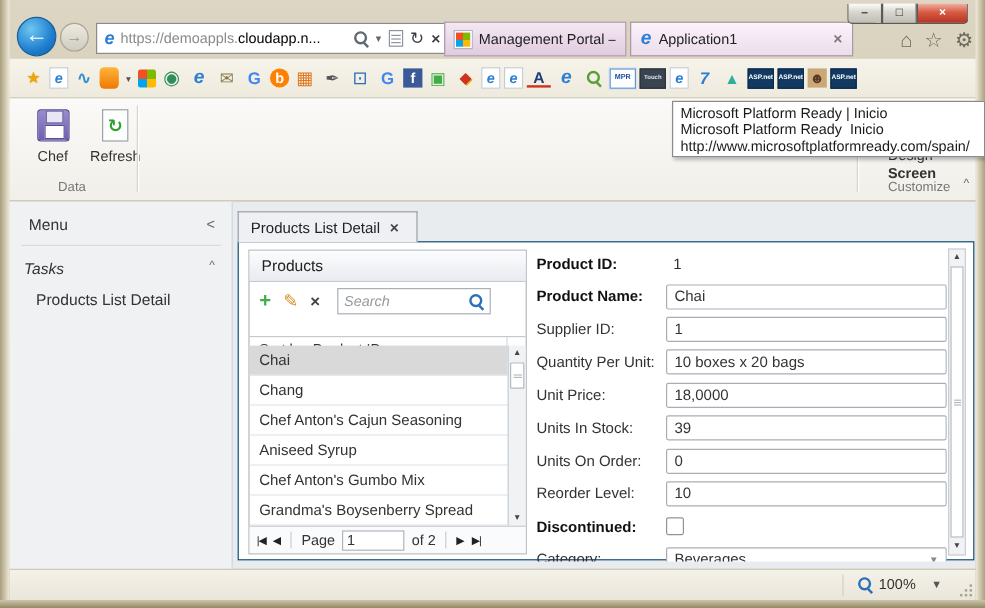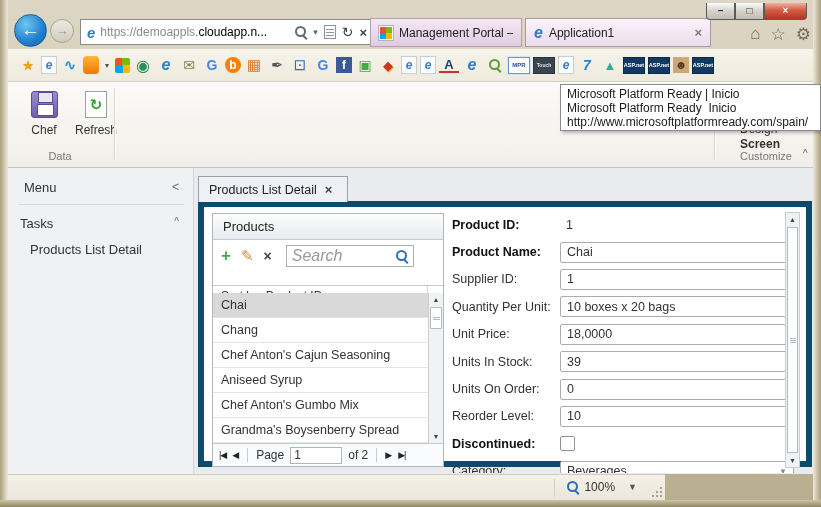--- a/index.html
+++ b/index.html
@@ -138,46 +138,46 @@
   .tooltip div { white-space:pre; line-height:14px; }
 
   
   .app { position:absolute; left:8px; top:168px; width:805px; height:306px; background:#e9ecef; }
 
   .menu-panel { position:absolute; left:0; top:0; width:186px; height:306px;
     background:#eff1f3; border-right:1px solid #d2d5d9; font-size:13px; color:#333; }
   .menu-title { position:absolute; left:16px; top:12px; }
   .menu-collapse { position:absolute; right:14px; top:12px; color:#666; font-size:12px; }
   .menu-divider { position:absolute; left:10px; top:36px; width:166px; height:1px; background:#d8dadd; }
-  .menu-section { position:absolute; left:12px; top:48px; }
+  .menu-section { position:absolute; left:12px; top:48px;font-style:italic; }
   .menu-section-caret { position:absolute; right:14px; top:48px; color:#666; font-size:10px; }
   .menu-item { position:absolute; left:22px; top:74px; }
 
   .screen-tab { position:absolute; left:190px; top:8px; width:150px; height:26px;
     background:#eef0f3; border:1px solid #9aa0a6; border-bottom:none;
     display:flex; align-items:center; gap:8px; padding:0 10px; font-size:12.5px; color:#222; z-index:2; }
   .screen-tab .x { color:#444; font-weight:bold; font-size:13px; }
 
   .content-panel { position:absolute; left:190px; top:33px; width:614px; height:266px;
-    background:#fff; border:6px solid #0c4a6e; }
+    background:#fff; border:1px solid #0c4a6e; }
 
   
   .products-panel { position:absolute; left:8px; top:6px; width:232px; height:254px;
     border:1px solid #b2b7bd; background:#fff; font-size:12.5px; color:#333; }
   .pp-header { position:absolute; left:0; top:0; width:100%; height:26px;
     background:linear-gradient(180deg,#fcfdfe,#e8ebef); border-bottom:1px solid #c6cbd1;
     line-height:25px; padding-left:10px; font-size:13px; color:#222; }
   .pp-toolbar { position:absolute; left:0; top:26px; width:100%; height:32px;
     display:flex; align-items:center; padding-left:8px; gap:10px; }
   .tb-add { color:#3fae49; font-weight:bold; font-size:17px; }
   .tb-edit { color:#d98e2b; font-size:15px; }
   .tb-del { color:#444; font-weight:bold; font-size:14px; }
   .search-box { width:128px; height:22px; border:1px solid #aab0b8; background:#fff;
     display:flex; align-items:center; padding:0 5px; margin-left:4px; }
-  .search-box input { border:none; outline:none; flex:1; width:90px; font-size:16px;
+  .search-box input { border:none; outline:none; flex:1; width:90px; font-size:12px;
     font-family:inherit; color:#333; }
   .search-box input::placeholder { color:#999; font-style:italic; }
 
   .pp-sort { position:absolute; left:0; top:58px; width:100%; height:21px;
     border-top:1px solid #c5cad0; border-bottom:1px solid #c5cad0; display:flex; align-items:center;margin-top:13px; }
   .pp-sort-label { flex:1; padding-left:8px; font-size:12px; }
   .pp-sort-caret { width:16px; text-align:center; font-size:8px; color:#555;
     border-left:1px solid #d5dade; line-height:19px; }
 
   .pp-list { position:absolute; left:0; top:79px; width:215px; height:150px; }
@@ -220,21 +220,21 @@
     background:#f1f2f4; border:1px solid #c9ced4; }
   .form-scroll .arr { position:absolute; left:0; width:13px; height:13px; text-align:center;
     font-size:7px; color:#444; line-height:13px; }
   .form-scroll .arr.up { top:0; } .form-scroll .arr.dn { bottom:0; }
   .form-scroll .thumb { position:absolute; left:1px; top:14px; width:11px; height:226px;
     background:#fff; border:1px solid #b5bac0; }
   .form-scroll .thumb::after { content:""; position:absolute; left:2px; top:110px; width:6px;
     height:1px; background:#b5bac0; box-shadow:0 2px 0 #b5bac0, 0 4px 0 #b5bac0; }
 
   
-  .status-bar { position:absolute; left:8px; top:474px; width:657px; height:26px;
+  .status-bar { position:absolute; left:8px; top:474px; width:805px; height:26px;
     background:linear-gradient(180deg,#f4f1e8,#eae6da); border-top:1px solid #cfcaba;
     font-size:12px; color:#333; }
   .sb-sep { position:absolute; top:4px; width:1px; height:18px; background:#d5d0c2; }
   .sb-zoom { position:absolute; right:28px; top:5px; display:flex; align-items:center; gap:5px; }
   .sb-zoom .mag { color:#2f6fb7; }
   .sb-zoom .caret { font-size:9px; color:#555; margin-left:8px; }
   .sb-grip { position:absolute; right:3px; bottom:3px; width:12px; height:12px; }
   .sb-grip::after { content:""; position:absolute; right:0; bottom:0; width:2px; height:2px;
     background:#a8a290;
     box-shadow:-4px 0 0 #a8a290, -8px 0 0 #a8a290, 0 -4px 0 #a8a290, -4px -4px 0 #a8a290, 0 -8px 0 #a8a290; }

